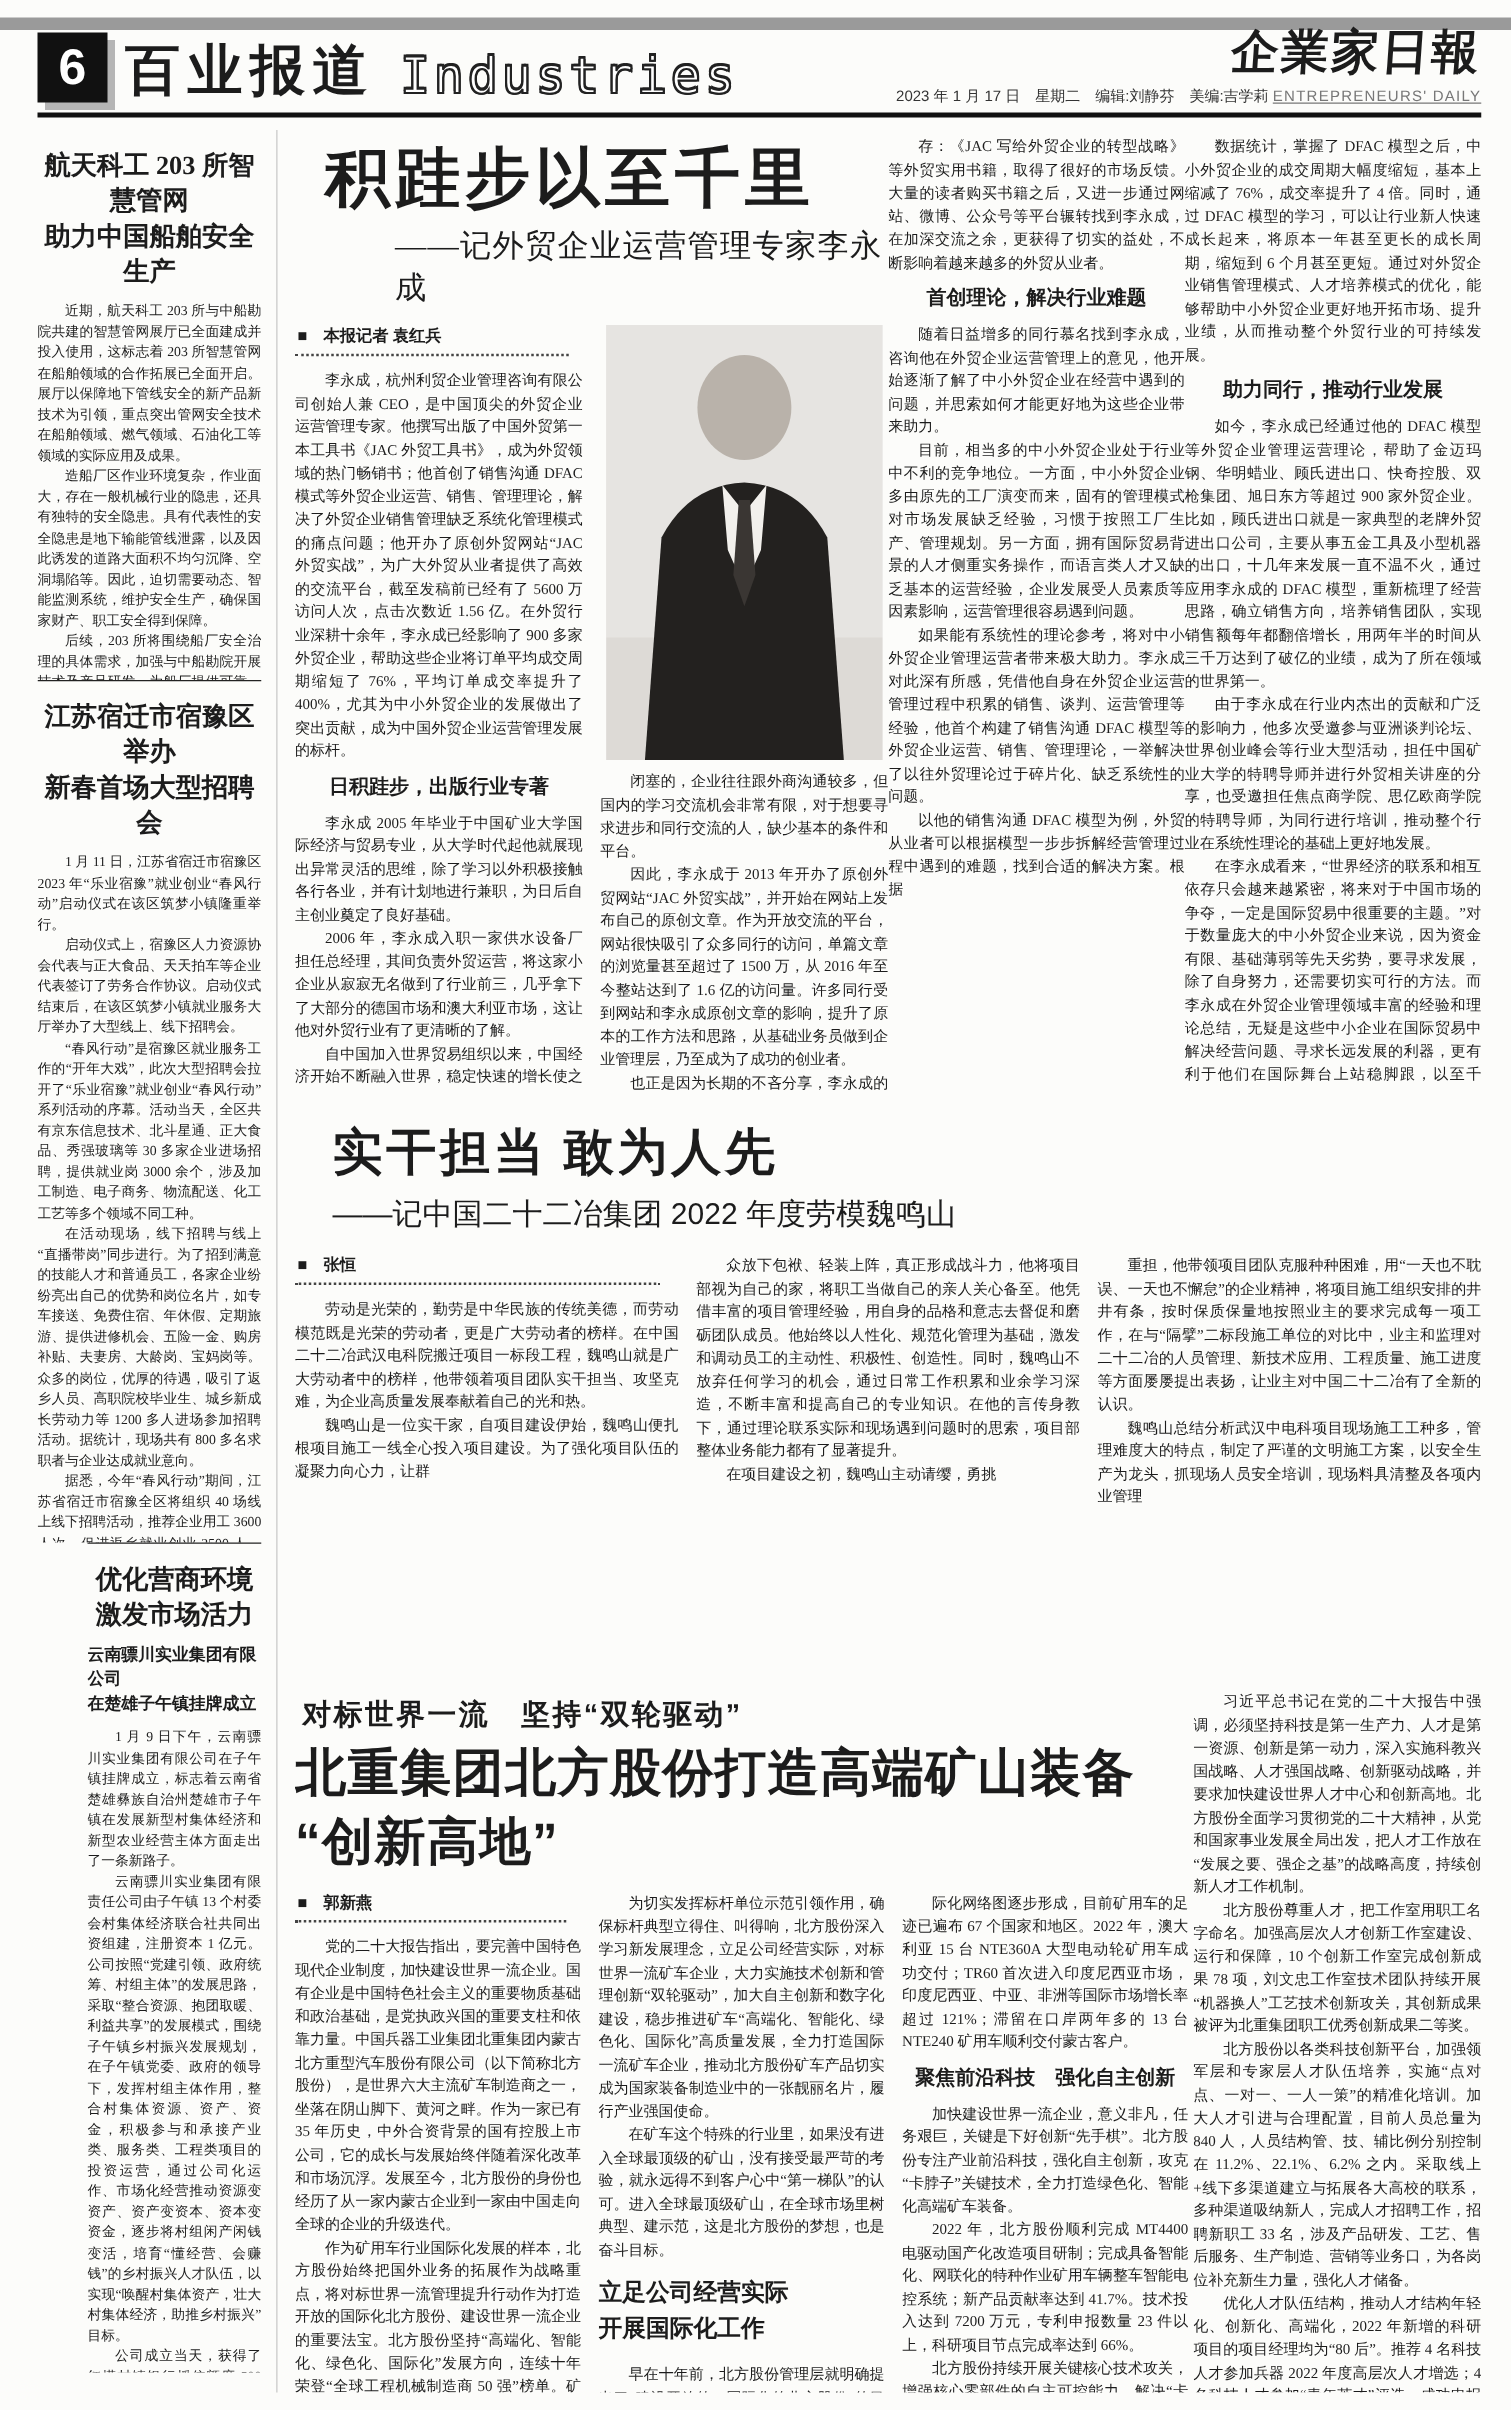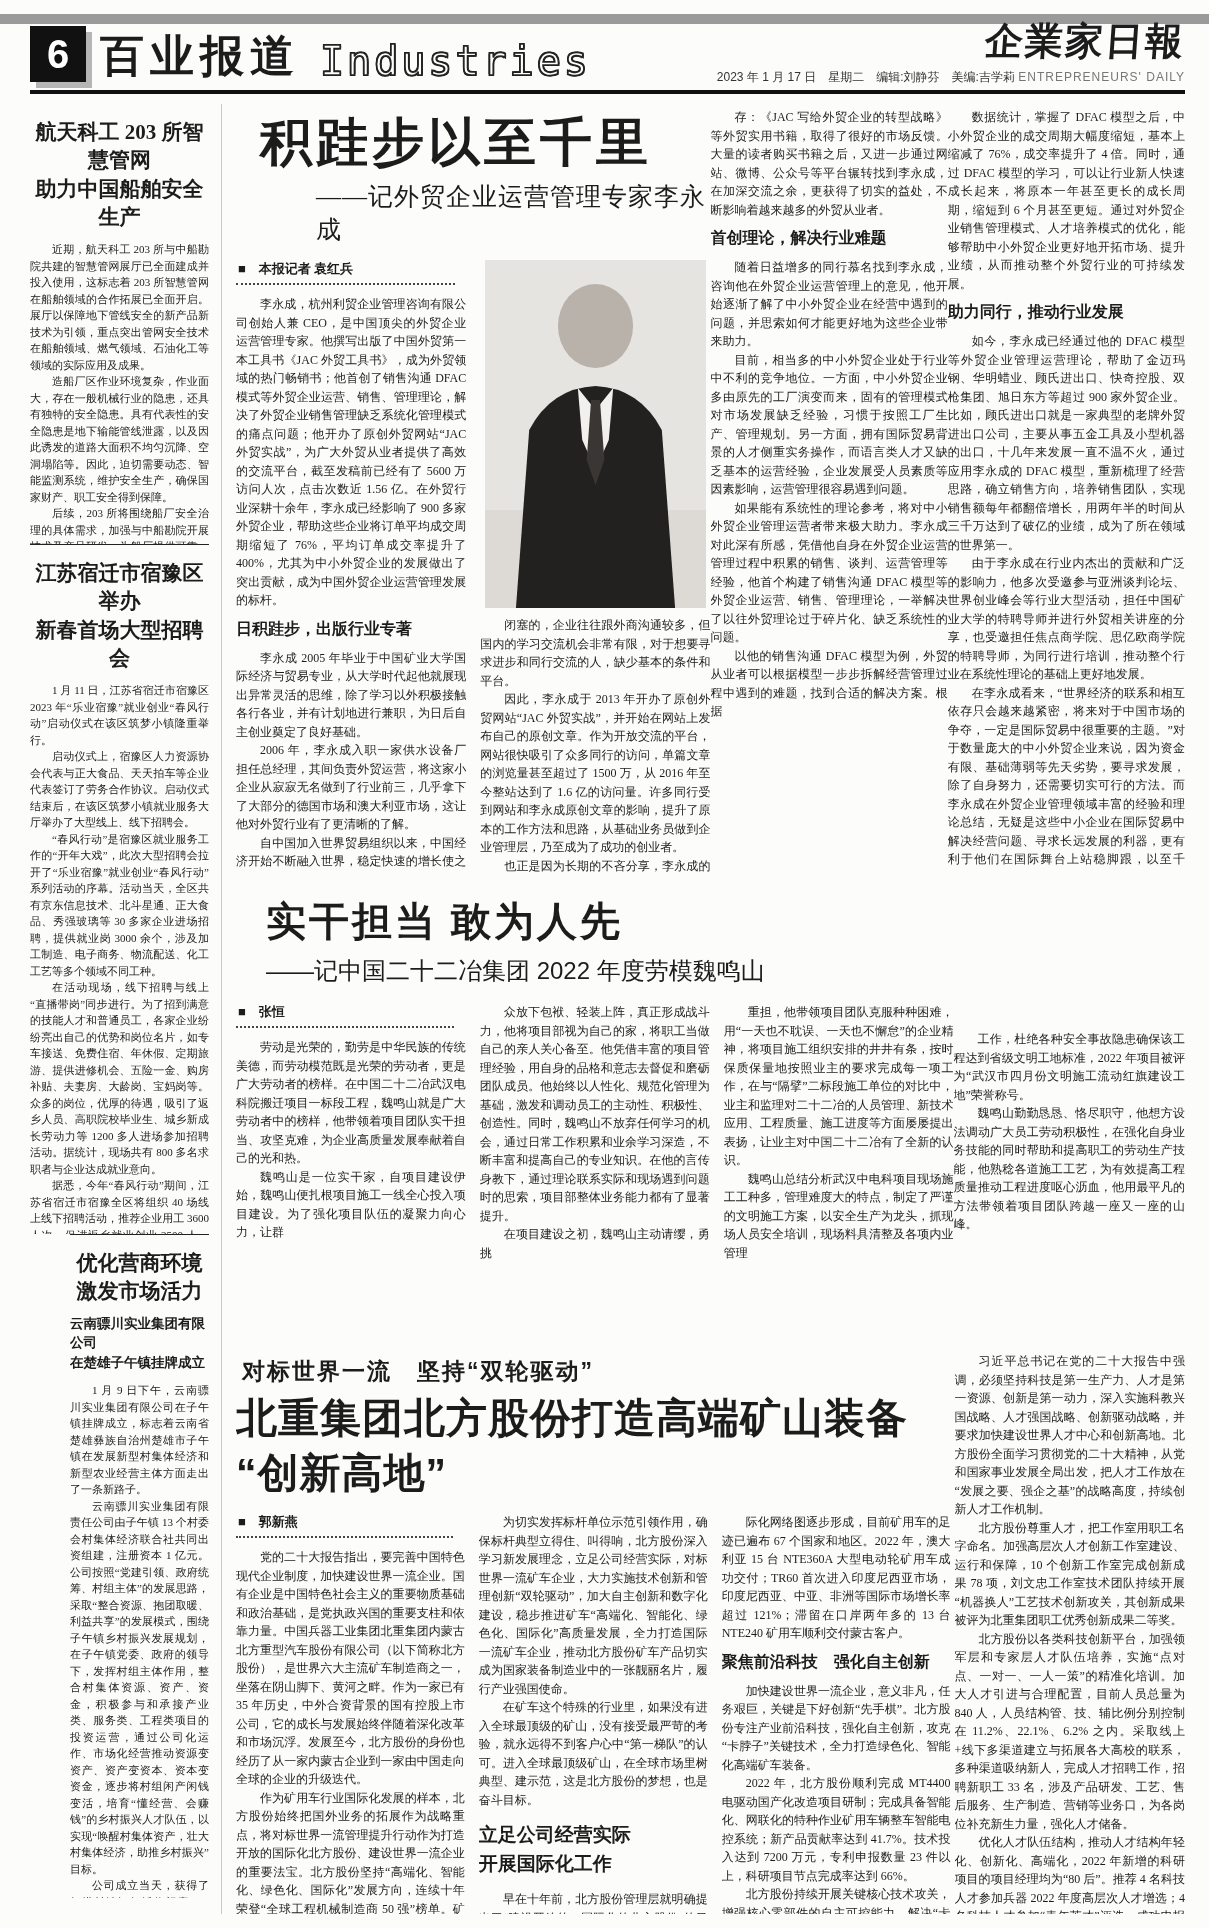--- a/index.html
+++ b/index.html
@@ -23,39 +23,39 @@
   .sec-cn { font-size:44px; font-weight:bold; letter-spacing:6px; font-family:"Liberation Sans", sans-serif; }
   .sec-en {
     font-size:40px; font-family:"DejaVu Sans Mono", monospace; letter-spacing:3px;
     color:#fff; -webkit-text-stroke:1.5px #222; text-stroke:1.5px #222;
     text-shadow:1px 1px 0 #222,-1px -1px 0 #222,1px -1px 0 #222,-1px 1px 0 #222;
     margin-left:6px; margin-bottom:2px;
   }
   .header-right { text-align:right; }
   .masthead { font-size:38px; font-weight:bold; letter-spacing:2px; transform:skewX(-4deg); font-family:"Liberation Serif", serif; }
   .dateline { font-size:12px; color:#333; margin-top:2px; font-family:"Liberation Sans", sans-serif; }
-  .dateline .en { color:#777; letter-spacing:1px; }
+  .dateline .en { color:#777; letter-spacing:1px;text-decoration:underline; }
   .header-rule { height:4px; background:#111; margin-top:4px; }
 
   
   .content { display:flex; gap:14px; margin-top:10px; height:1810px; }
   .left-col { width:192px; flex:none; border-right:1px solid #c8c8c8; padding-right:12px; overflow:hidden; }
   .main-col { flex:1; display:flex; flex-direction:column; overflow:hidden; }
 
   
   .l-art { padding:6px 0 10px; overflow:hidden; }
   .l-art + .l-art { border-top:1.5px solid #222; }
   .l-title { font-size:21px; font-weight:bold; text-align:center; line-height:1.35; white-space:pre-line; margin:8px 0 10px; }
   .l-sub { font-size:13.5px; font-weight:bold; line-height:1.45; white-space:pre-line; margin:-2px 0 10px; font-family:"Liberation Sans", sans-serif; }
   .l-art .blk { font-size:11px; line-height:16.5px; }
   .l-art1 { height:440px; } .l-art2 { height:690px; } .l-art3 { height:664px;margin-left:40px; }
 
   
   .blk-p { text-indent:2em; text-align:justify; font-size:12px; line-height:18.5px; }
-  .blk-h { font-family:Liberation Sans, sans-serif; font-weight:bold; font-size:16px; margin:9px 0; }
+  .blk-h { font-family:Liberation Sans, sans-serif; font-weight:bold; font-size:16px; text-align:center; margin:9px 0; }
   .blk-h2 { font-family:"Liberation Sans", sans-serif; font-weight:bold; font-size:19px; line-height:1.5; white-space:pre-line; margin:12px 0; }
   .byline { font-weight:bold; font-size:13px; border-bottom:2px dotted #444; padding:0 2px 5px; margin-bottom:10px; width:95%; }
 
   
   .sec1 { display:flex; height:768px; overflow:hidden; }
   .s1-left { width:50%; flex:none; }
   .s1-title { font-size:52px; font-weight:bold; letter-spacing:4px; margin:4px 0 2px 24px; }
   .s1-sub { font-size:25px; margin:2px 0 14px 80px; letter-spacing:1px; }
   .s1-cols { display:flex; gap:14px; }
   .s1-cols > div { flex:1; overflow:hidden; }
@@ -212,26 +212,20 @@
                 </div>
               </div>
             <div>
                 <div>
                   <div class="blk blk-p">重担，他带领项目团队克服种种困难，用“一天也不耽误、一天也不懈怠”的企业精神，将项目施工组织安排的井井有条，按时保质保量地按照业主的要求完成每一项工作，在与“隔擘”二标段施工单位的对比中，业主和监理对二十二冶的人员管理、新技术应用、工程质量、施工进度等方面屡屡提出表扬，让业主对中国二十二冶有了全新的认识。</div>
                   <div class="blk blk-p">魏鸣山总结分析武汉中电科项目现场施工工种多，管理难度大的特点，制定了严谨的文明施工方案，以安全生产为龙头，抓现场人员安全培训，现场料具清整及各项内业管理</div>
                 </div>
               </div>
           </div>
         </div>
-        <div class="s2-right">
-            <div>
-              <div class="blk blk-p">工作，杜绝各种安全事故隐患确保该工程达到省级文明工地标准，2022 年项目被评为“武汉市四月份文明施工流动红旗建设工地”荣誉称号。</div>
-              <div class="blk blk-p">魏鸣山勤勤恳恳、恪尽职守，他想方设法调动广大员工劳动积极性，在强化自身业务技能的同时帮助和提高职工的劳动生产技能，他熟稔各道施工工艺，为有效提高工程质量推动工程进度呕心沥血，他用最平凡的方法带领着项目团队跨越一座又一座的山峰。</div>
-            </div>
-          </div>
       </div>
 
       <div class="sec3">
         <div class="s3-left">
           <div class="s3-kicker">对标世界一流　坚持“双轮驱动”</div>
           <div class="s3-title">北重集团北方股份打造高端矿山装备“创新高地”</div>
           <div class="s3-cols">
             <div>
               <div class="byline">■　郭新燕</div>
               <div>

